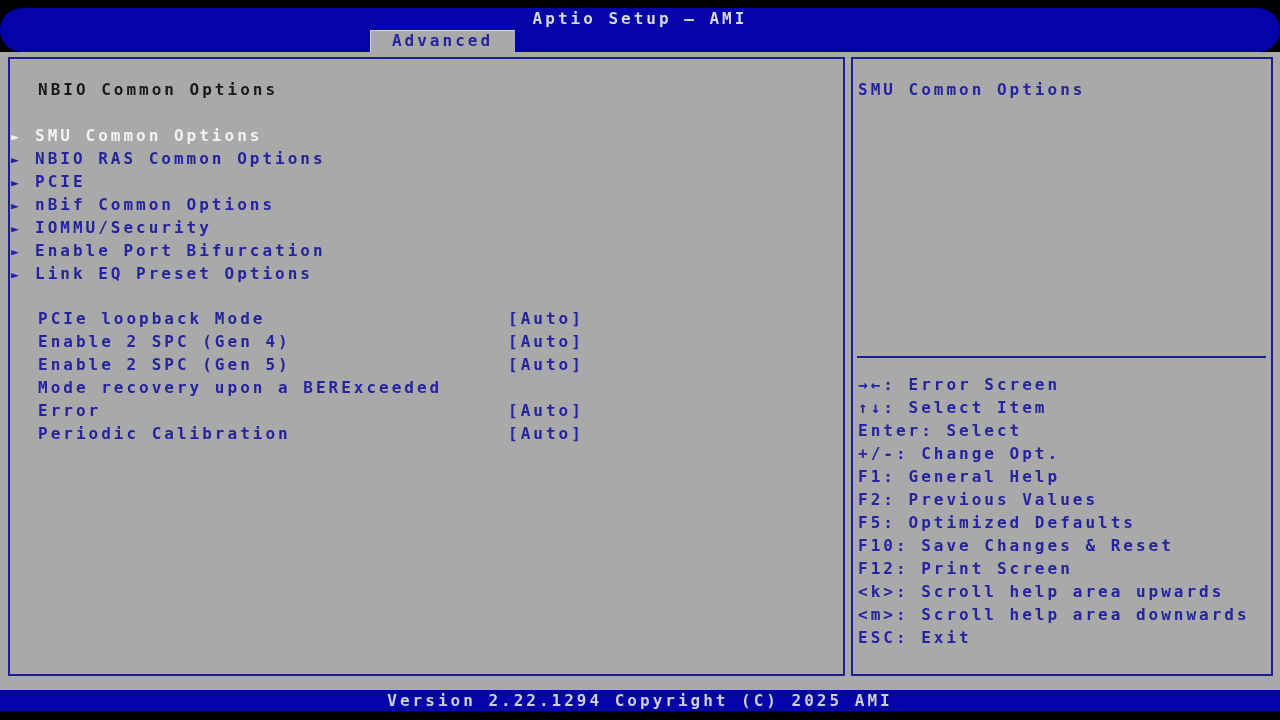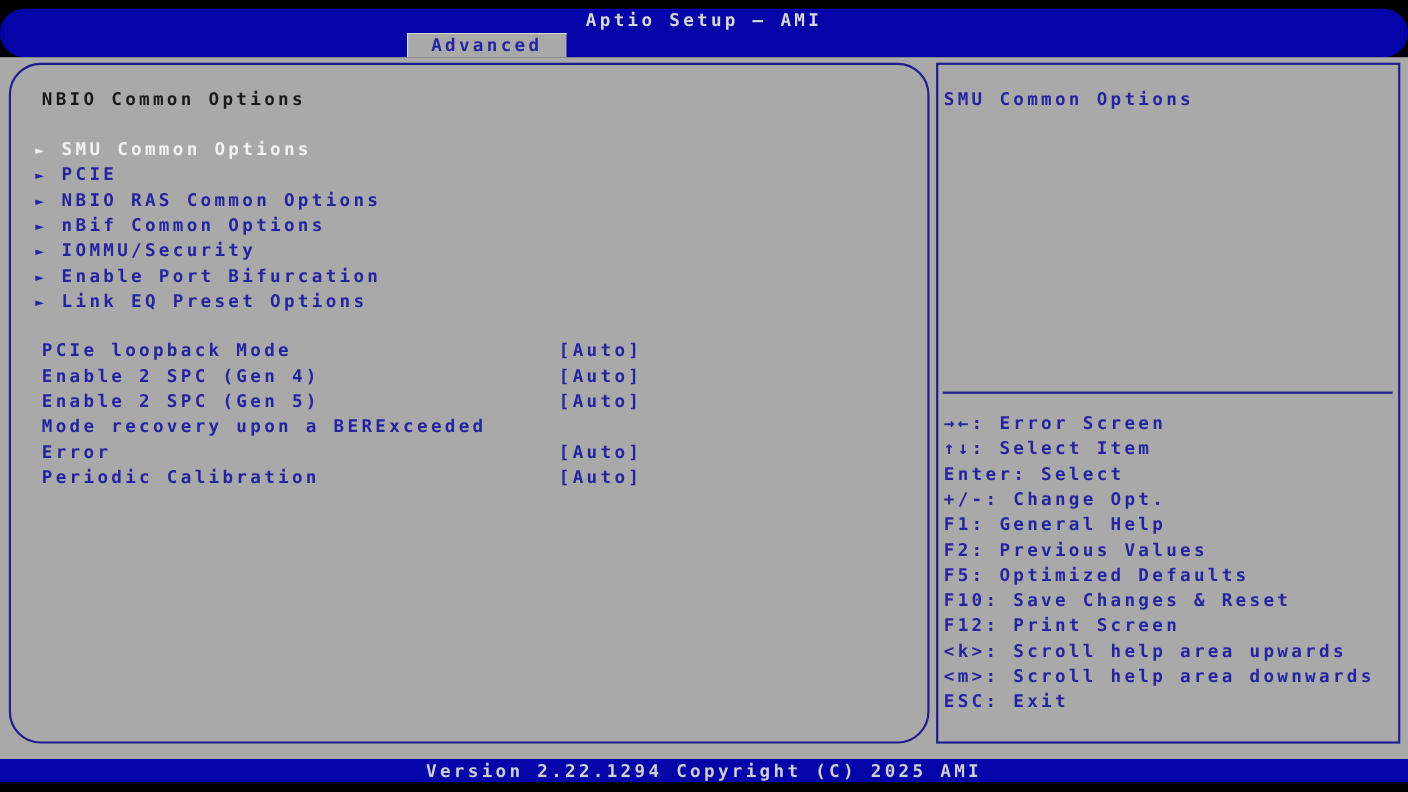--- a/index.html
+++ b/index.html
@@ -35,31 +35,31 @@
 
   
   .main {
     position:absolute; top:52px; left:0; width:1280px; height:638px;
     background:var(--panel-gray,#a9a9a9);
   }
   .panel {
     position:absolute; top:5px; height:619px;
     border:2px solid var(--border-navy,#1e1e8f);
   }
-  .menu-panel { left:8px; width:837px;border-radius:29px; }
+  .menu-panel { left:8px; width:837px; }
   .help-panel { left:851px; width:422px; }
 
   
   .menu-title {
     margin:19px 0 0 28px; line-height:23px;
     color:var(--title-black,#1a1a1a);
   }
   .submenu-list { margin-top:23px; }
   .submenu-item {
-    height:23px; line-height:23px; padding-left:22px;
+    height:23px; line-height:23px; padding-left:1px;
     color:var(--text-navy,#2424a0); white-space:nowrap; cursor:default;
   }
   .submenu-item .arrow {
     display:inline-block; width:24px; letter-spacing:0; font-size:13px;
     vertical-align:baseline;
   }
   .submenu-item.selected { color:var(--selected-white,#f2f2f2); }
 
   .options-list { margin-top:22px; }
   .option-row {
@@ -106,25 +106,25 @@
     <div class="panel menu-panel">
       <div class="menu-title">NBIO Common Options</div>
 
       <div class="submenu-list">
 
           <div class="submenu-item selected">
             <span class="arrow">►</span><span>SMU Common Options</span>
           </div>
 
           <div class="submenu-item">
+            <span class="arrow">►</span><span>NBIO RAS Common Options</span>
+          </div>
+
+          <div class="submenu-item">
             <span class="arrow">►</span><span>PCIE</span>
-          </div>
-
-          <div class="submenu-item">
-            <span class="arrow">►</span><span>NBIO RAS Common Options</span>
           </div>
 
           <div class="submenu-item">
             <span class="arrow">►</span><span>nBif Common Options</span>
           </div>
 
           <div class="submenu-item">
             <span class="arrow">►</span><span>IOMMU/Security</span>
           </div>
 

